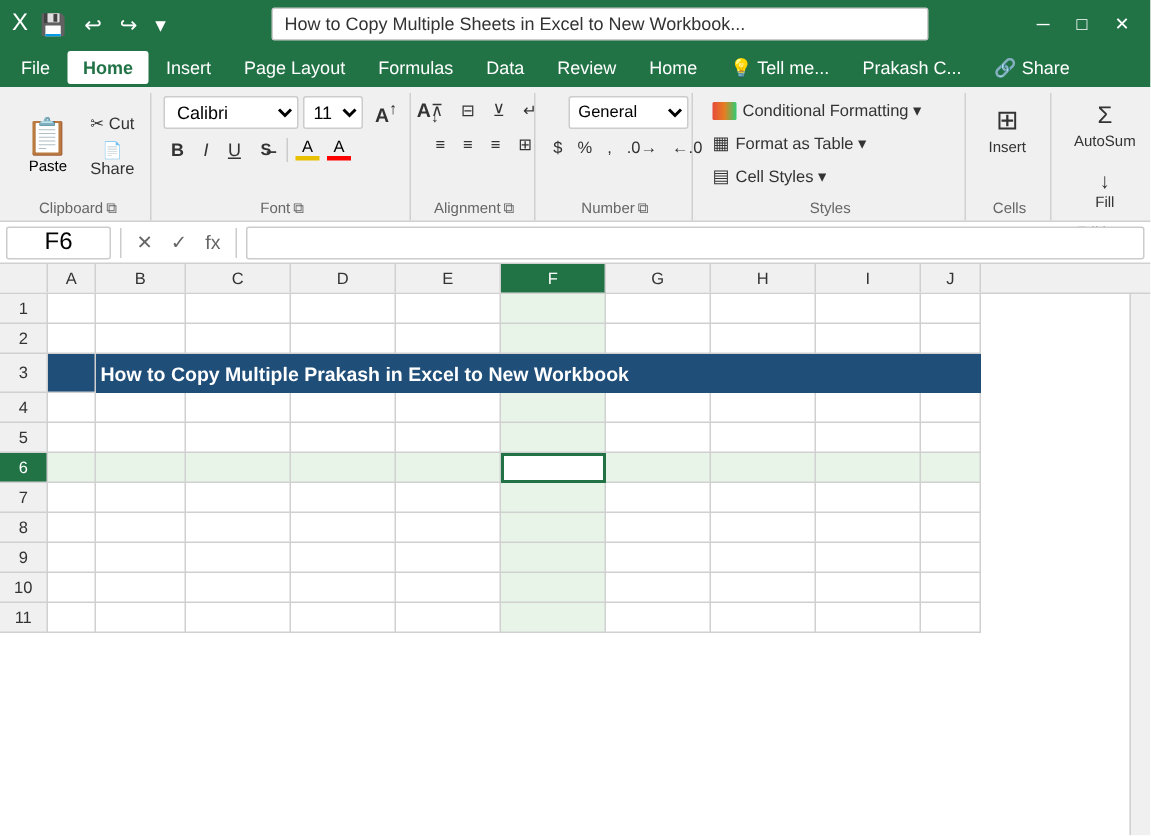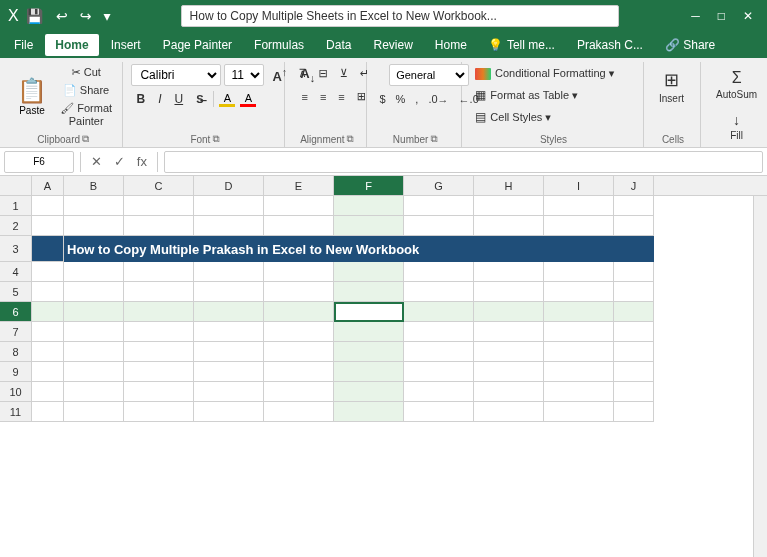--- a/index.html
+++ b/index.html
@@ -155,21 +155,21 @@
       display: flex;
       align-items: center;
       padding: 0 4px;
       gap: 4px;
     }
     .name-box {
       border: 1px solid #ccc;
       border-radius: 2px;
       padding: 2px 6px;
       width: 70px;
-      font-size: 10px;
+      font-size: 16px;
       height: 22px;
       background: #fff;
       text-align: center;
     }
     .formula-divider { width: 1px; height: 20px; background: #ccc; margin: 0 2px; }
     .formula-btns { display: flex; gap: 4px; align-items: center; }
     .formula-btn { font-size: 13px; cursor: pointer; padding: 2px 4px; color: #666; border: none; background: none; }
     .formula-input {
       flex: 1;
       border: 1px solid #ccc;
@@ -302,21 +302,21 @@
     <button class="win-btn">─</button>
     <button class="win-btn">□</button>
     <button class="win-btn close">✕</button>
   </div>
 </div>
 
 <div class="menu-bar">
   <div class="menu-item">File</div>
   <div class="menu-item active">Home</div>
   <div class="menu-item">Insert</div>
-  <div class="menu-item">Page Painter</div>
+  <div class="menu-item">Page Layout</div>
   <div class="menu-item">Formulas</div>
   <div class="menu-item">Data</div>
   <div class="menu-item">Review</div>
   <div class="menu-item">Home</div>
   <div class="menu-item">💡 Tell me...</div>
   <div class="menu-item">Prakash C...</div>
   <div class="menu-item">🔗 Share</div>
 </div>
 
 <div class="ribbon">
@@ -324,21 +324,20 @@
   <div class="ribbon-group clipboard-group">
     <div class="ribbon-content">
       <div style="display:flex;align-items:center;gap:2px;">
         <div class="paste-btn">
           <span style="font-size:24px;">📋</span>
           <span style="font-size:10px;">Paste</span>
         </div>
         <div class="small-btns">
           <button class="small-btn">✂ Cut</button>
           <button class="small-btn">📄 Share</button>
-          <button class="small-btn">🖌 Format Painter</button>
         </div>
       </div>
     </div>
     <div class="ribbon-group-label">
       <span>Clipboard</span>
       <span class="expand-icon">⧉</span>
     </div>
   </div>
 
   <div class="ribbon-group font-group">

